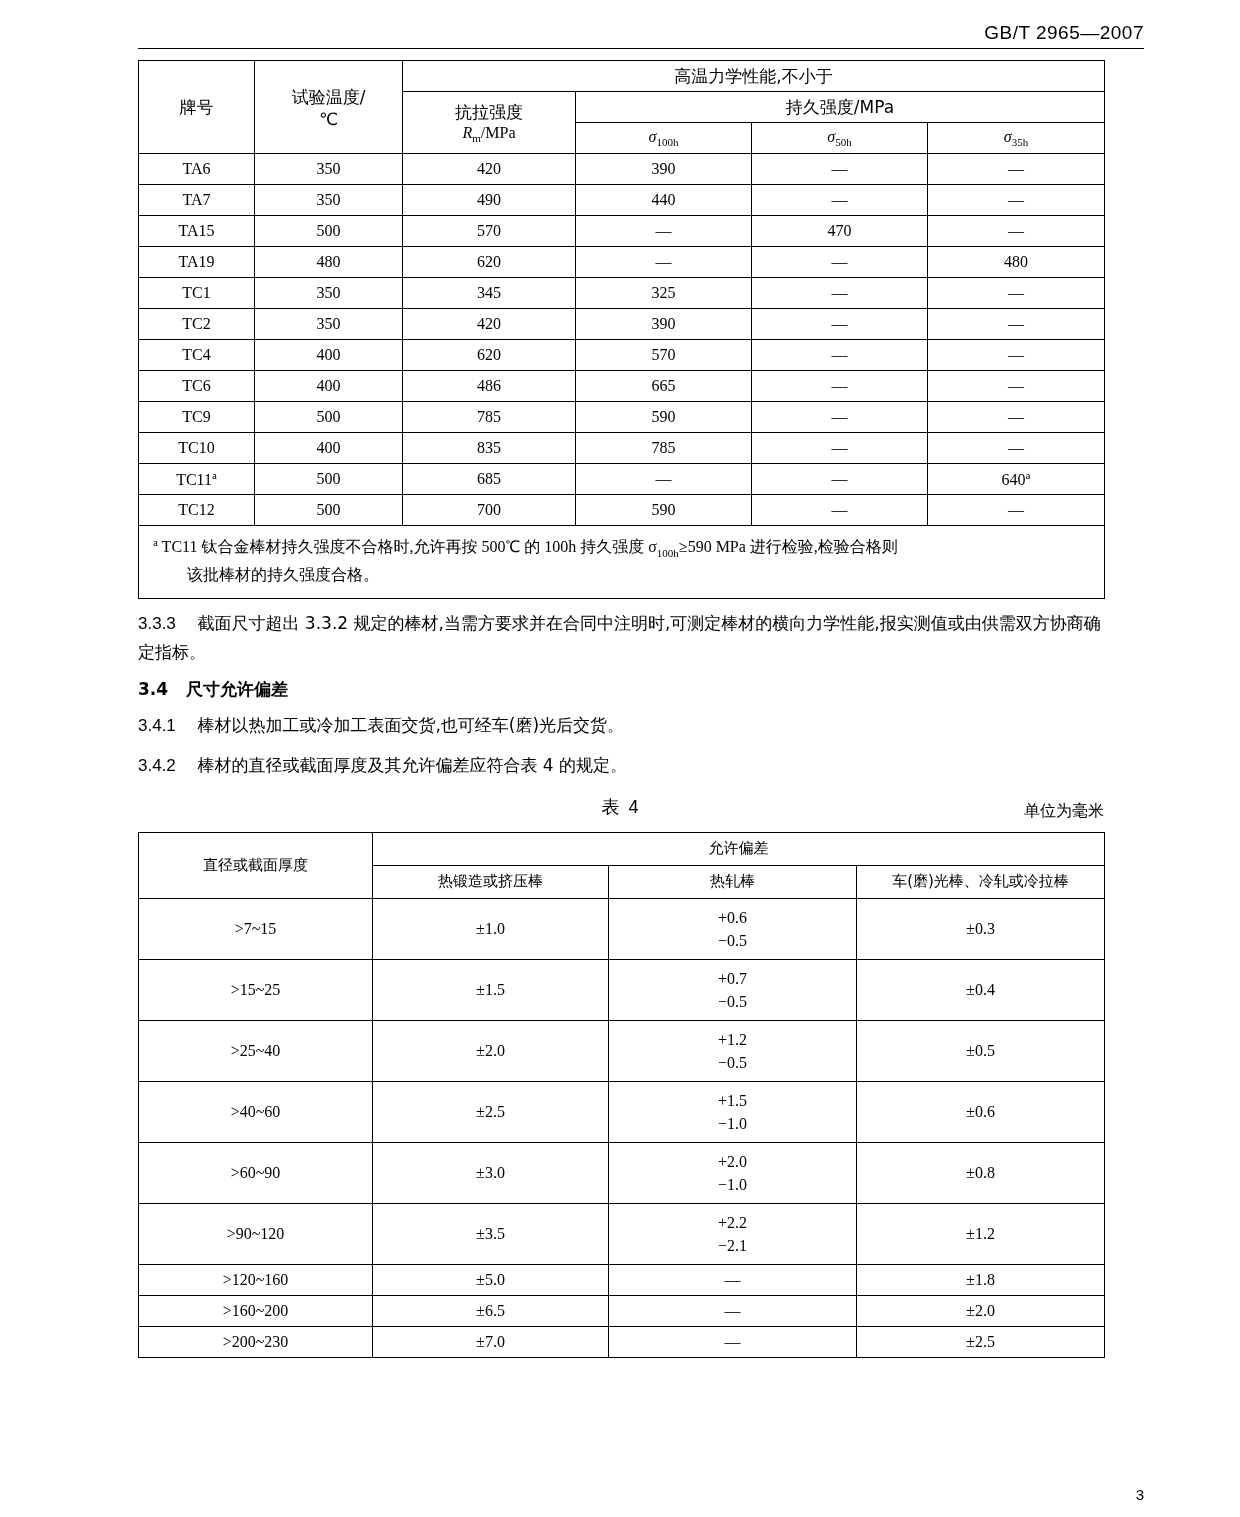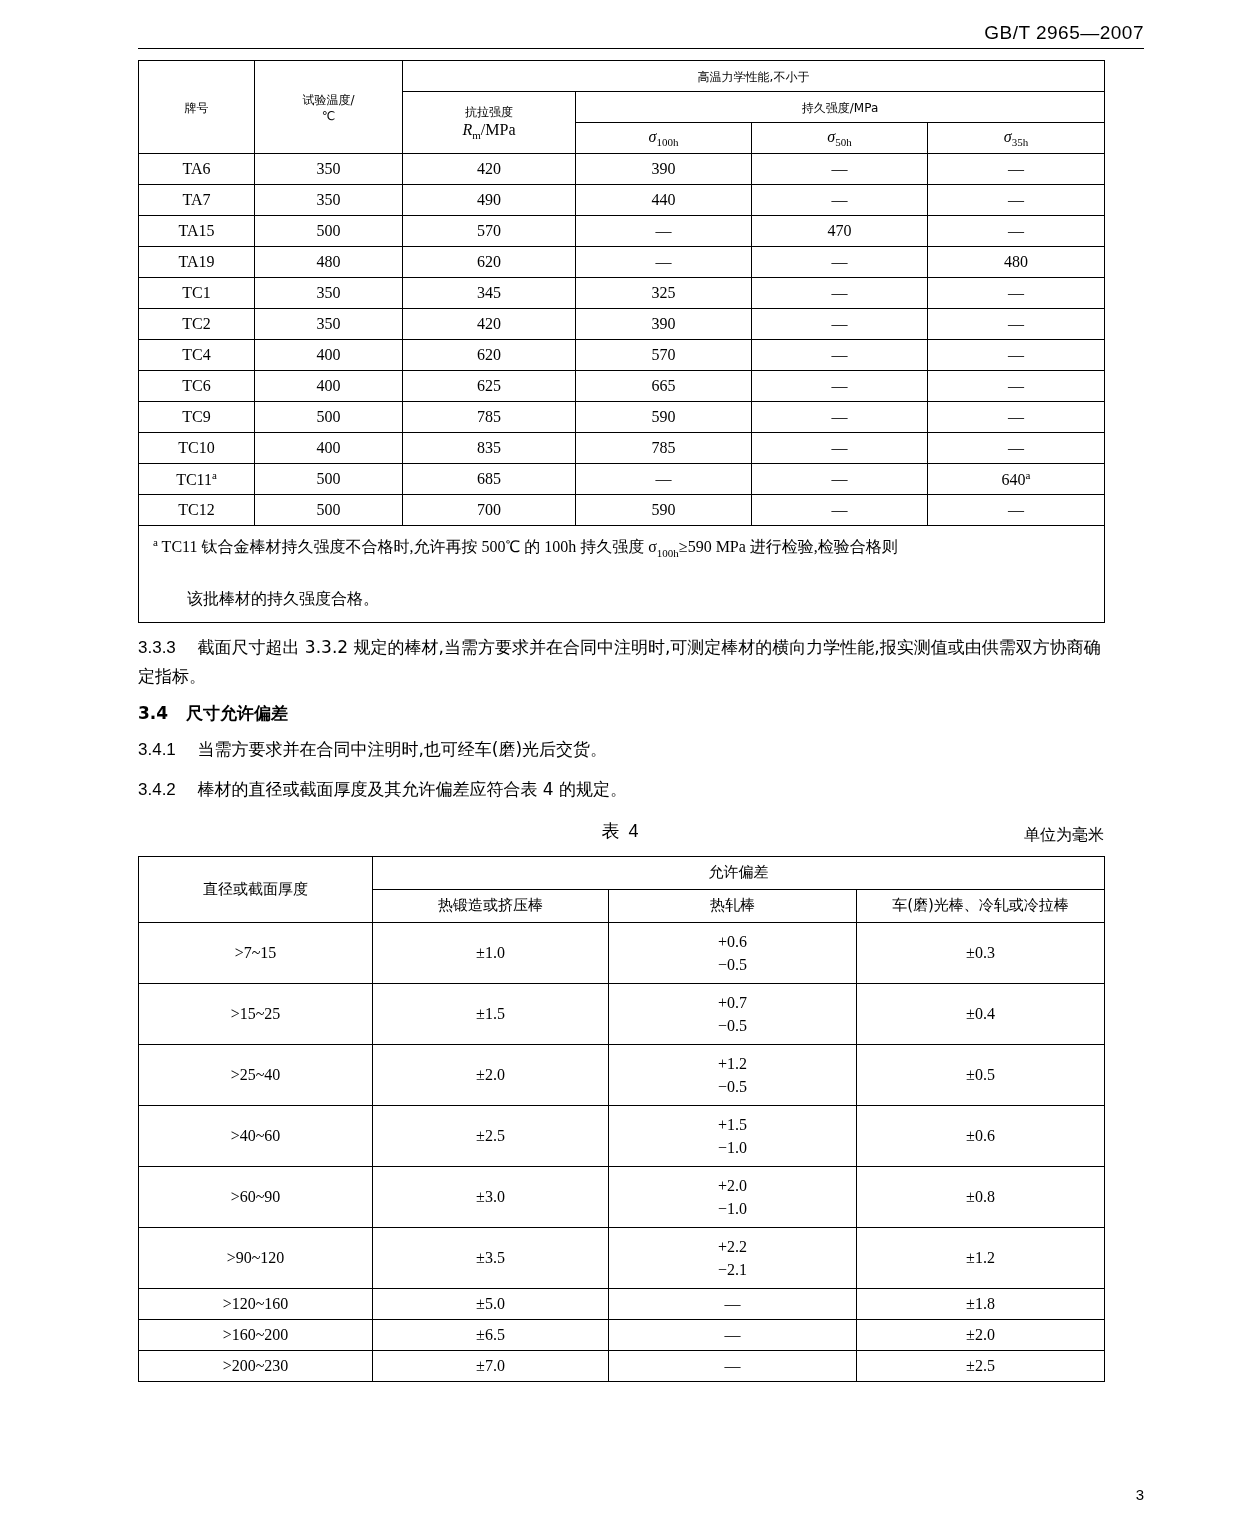--- a/index.html
+++ b/index.html
@@ -67,33 +67,33 @@
     border: 1px solid #000;
     text-align: center;
     vertical-align: middle;
     font-family: "Liberation Serif", serif;
     font-size: 16px;
     height: 30px;
     padding: 0;
   }
   table.t3 .outer-l { border-left: 1.6px solid #000; }
   table.t3 .outer-r { border-right: 1.6px solid #000; }
-  .cn { font-family: "DejaVu Sans", sans-serif; font-size: 12px; }
+  .cn { font-family: "DejaVu Sans", sans-serif; font-size: 17px; }
   .sub { font-size: 11px; vertical-align: sub; }
   .ital { font-style: italic; }
   .thead-row td { font-weight: normal; }
   .note-cell {
     text-align: left !important;
     padding: 8px 14px 10px 14px !important;
     font-family: "DejaVu Sans", sans-serif;
     font-size: 15px;
     line-height: 1.6;
   }
   .note-cell .sup { font-size: 11px; vertical-align: super; }
-  .note-indent { display: block; padding-left: 34px; margin-top: 24px; }
+  .note-indent { display: block; padding-left: 34px; }
   .para {
     font-family: "DejaVu Sans", sans-serif;
     font-size: 17px;
     line-height: 1.75;
     margin: 10px 0 0 0;
   }
   .para .num {
     font-family: "Liberation Sans", sans-serif;
   }
   .sec-title {
@@ -238,21 +238,21 @@
           <td class="outer-l">TC4</td>
           <td>400</td>
           <td>620</td>
           <td>570</td>
           <td>—</td>
           <td class="outer-r">—</td>
         </tr>
         <tr>
           <td class="outer-l">TC6</td>
           <td>400</td>
-          <td>625</td>
+          <td>486</td>
           <td>665</td>
           <td>—</td>
           <td class="outer-r">—</td>
         </tr>
         <tr>
           <td class="outer-l">TC9</td>
           <td>500</td>
           <td>785</td>
           <td>590</td>
           <td>—</td>
@@ -294,21 +294,21 @@
 
     <p class="para">
       <span class="num">3.3.3</span>&nbsp;&nbsp;&nbsp;&nbsp;<span>截面尺寸超出 3.3.2 规定的棒材,当需方要求并在合同中注明时,可测定棒材的横向力学性能,报实测值或由供需双方协商确定指标。</span>
     </p>
 
     <p class="sec-title">
       <span>3.4</span>&nbsp;&nbsp;&nbsp;<span>尺寸允许偏差</span>
     </p>
 
     <p class="para">
-      <span class="num">3.4.1</span>&nbsp;&nbsp;&nbsp;&nbsp;<span>当需方要求并在合同中注明时,也可经车(磨)光后交货。</span>
+      <span class="num">3.4.1</span>&nbsp;&nbsp;&nbsp;&nbsp;<span>棒材以热加工或冷加工表面交货,也可经车(磨)光后交货。</span>
     </p>
 
     <p class="para">
       <span class="num">3.4.2</span>&nbsp;&nbsp;&nbsp;&nbsp;<span>棒材的直径或截面厚度及其允许偏差应符合表 4 的规定。</span>
     </p>
 
     <div class="table-caption" style="margin-top:14px;">表 4</div>
     <div class="unit-line">单位为毫米</div>
 
     <table class="t4">

